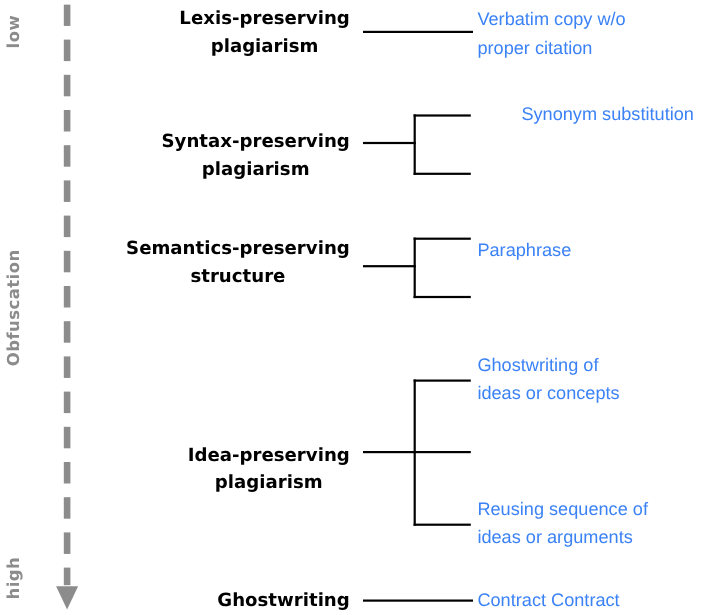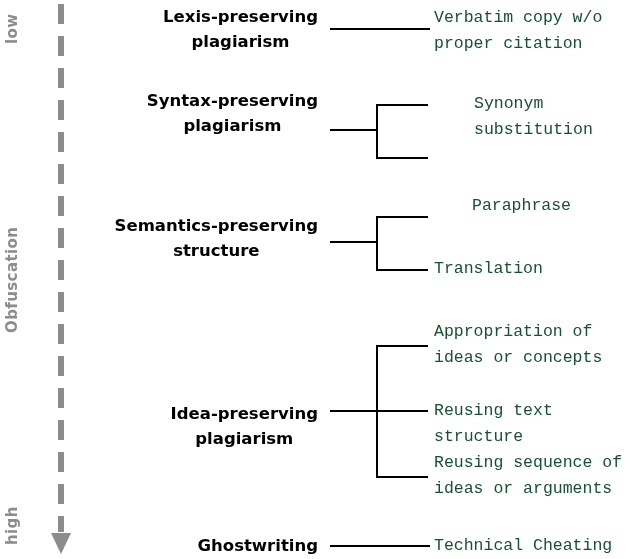--- a/index.html
+++ b/index.html
@@ -67,24 +67,24 @@
     font-weight: bold;
     font-size: 16.5px;
     color: #000000;
     line-height: 25px;
     white-space: pre-line;
   }
   .leaf-label {
     position: absolute;
     left: 434px;
     text-align: left;
-    font-family: Liberation Mono, monospace;
+    font-family: Liberation Sans, sans-serif;
     font-weight: normal;
     font-size: 16.5px;
-    color: #14532d;
+    color: #3b82f6;
     line-height: 26px;
     white-space: pre-line;
   }
 
   
   .hline {
     position: absolute;
     height: 2px;
     background: #000000;
   }
@@ -106,47 +106,45 @@
     <div class="axis-dashes"></div>
     <div class="axis-arrow"></div>
   </div>
 
   <div class="cat-label" style="top:4px;">Lexis-preserving
 plagiarism</div>
   <div class="hline" style="left:330px; top:28px; width:100px;"></div>
   <div class="leaf-label" style="top:5px;">Verbatim copy w/o
 proper citation</div>
 
-  <div class="cat-label" style="top:88px;">Syntax-preserving
+  <div class="cat-label" style="top:116px;">Syntax-preserving
 plagiarism</div>
   <div class="hline" style="left:330px; top:129px; width:48px;"></div>
   <div class="vline" style="left:376px; top:104px; height:55px;"></div>
   <div class="hline" style="left:376px; top:104px; width:52px;"></div>
   <div class="hline" style="left:376px; top:157px; width:52px;"></div>
   <div class="leaf-label" style="top:91px;margin-left:40px;">Synonym substitution</div>
 
   <div class="cat-label" style="top:213px;">Semantics-preserving
 structure</div>
   <div class="hline" style="left:330px; top:241px; width:48px;"></div>
   <div class="vline" style="left:376px; top:216px; height:55px;"></div>
   <div class="hline" style="left:376px; top:216px; width:52px;"></div>
   <div class="hline" style="left:376px; top:269px; width:52px;"></div>
-  <div class="leaf-label" style="top:193px;margin-left:38px;">Paraphrase</div>
-  <div class="leaf-label" style="top:256px;">Translation</div>
+  <div class="leaf-label" style="top:215px;">Paraphrase</div>
 
   <div class="cat-label" style="top:401px;">Idea-preserving
 plagiarism</div>
   <div class="hline" style="left:330px; top:410px; width:48px;"></div>
   <div class="vline" style="left:376px; top:345px; height:133px;"></div>
   <div class="hline" style="left:376px; top:345px; width:52px;"></div>
   <div class="hline" style="left:376px; top:410px; width:52px;"></div>
   <div class="hline" style="left:376px; top:476px; width:52px;"></div>
-  <div class="leaf-label" style="top:319px;">Appropriation of
+  <div class="leaf-label" style="top:319px;">Ghostwriting of
 ideas or concepts</div>
-  <div class="leaf-label" style="top:398px;">Reusing text structure</div>
   <div class="leaf-label" style="top:450px;">Reusing sequence of
 ideas or arguments</div>
 
   <div class="cat-label" style="top:533px;">Ghostwriting</div>
   <div class="hline" style="left:330px; top:545px; width:100px;"></div>
-  <div class="leaf-label" style="top:533px;">Technical Cheating</div>
+  <div class="leaf-label" style="top:533px;">Contract Contract</div>
 
 </div>
 
 </body></html>

